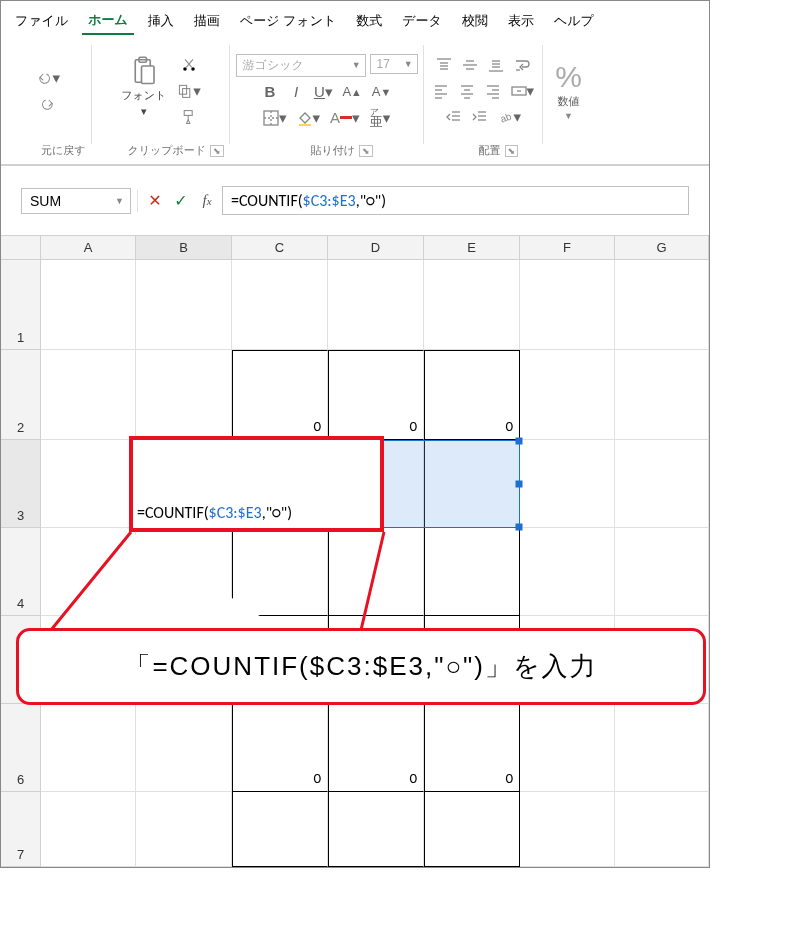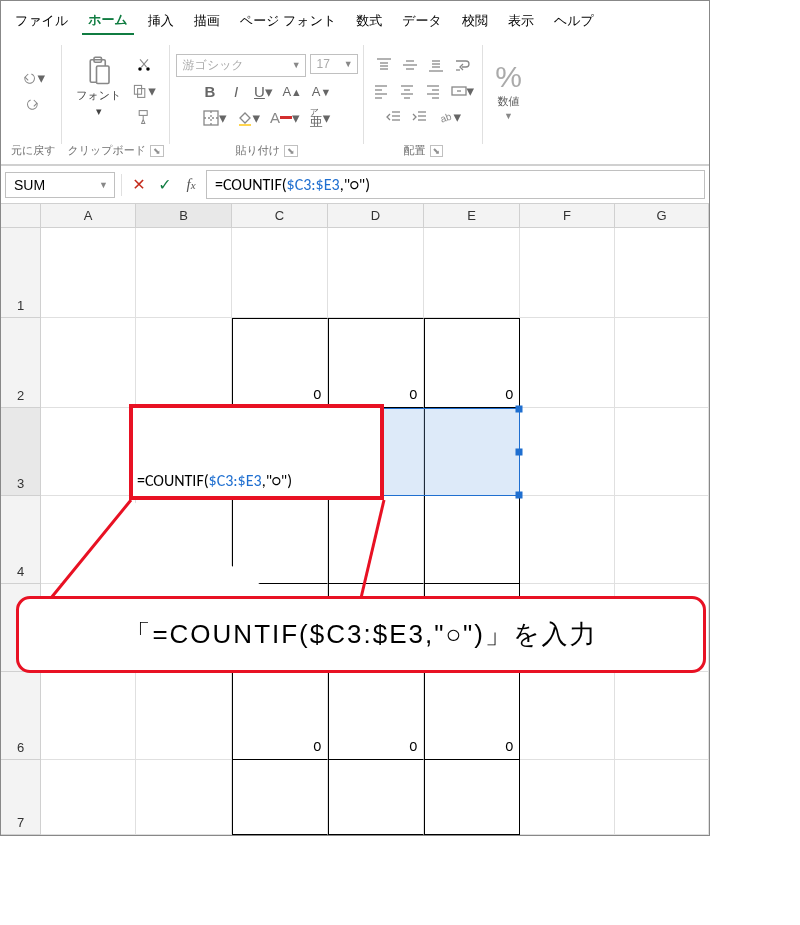--- a/index.html
+++ b/index.html
@@ -60,20 +60,21 @@
     background: #e0e0e0;
   }
   .ribbon-group:last-child::after { display:none; }
   .ribbon-group-label {
     font-size: 11px;
     color: #707070;
     padding: 4px 0 4px 0;
     display: flex;
     align-items: center;
     gap: 4px;
+    margin-left: 30px;
   }
   .launcher {
     font-size: 9px;
     color: #909090;
     border: 1px solid #c0c0c0;
     padding: 0 2px;
     line-height: 10px;
   }
   .ribbon-body {
     display: flex;
@@ -119,21 +120,21 @@
   .size-select { width: 48px; }
   .dd-caret {
     position:absolute; right:4px; top:50%; transform:translateY(-50%);
     font-size:9px; color:#888;
   }
   
   .formula-bar {
     display:flex; align-items:center;
     border-top:1px solid #d0d0d0;
     border-bottom:1px solid #d0d0d0;
-    padding:4px;
+    padding:20px;
     gap:4px;
     background:#fff;
   }
   .name-box {
     border:1px solid #c0c0c0;
     width:110px;
     padding:4px 22px 4px 8px;
     font-size:14px;
     position:relative;
     background:#fff;

